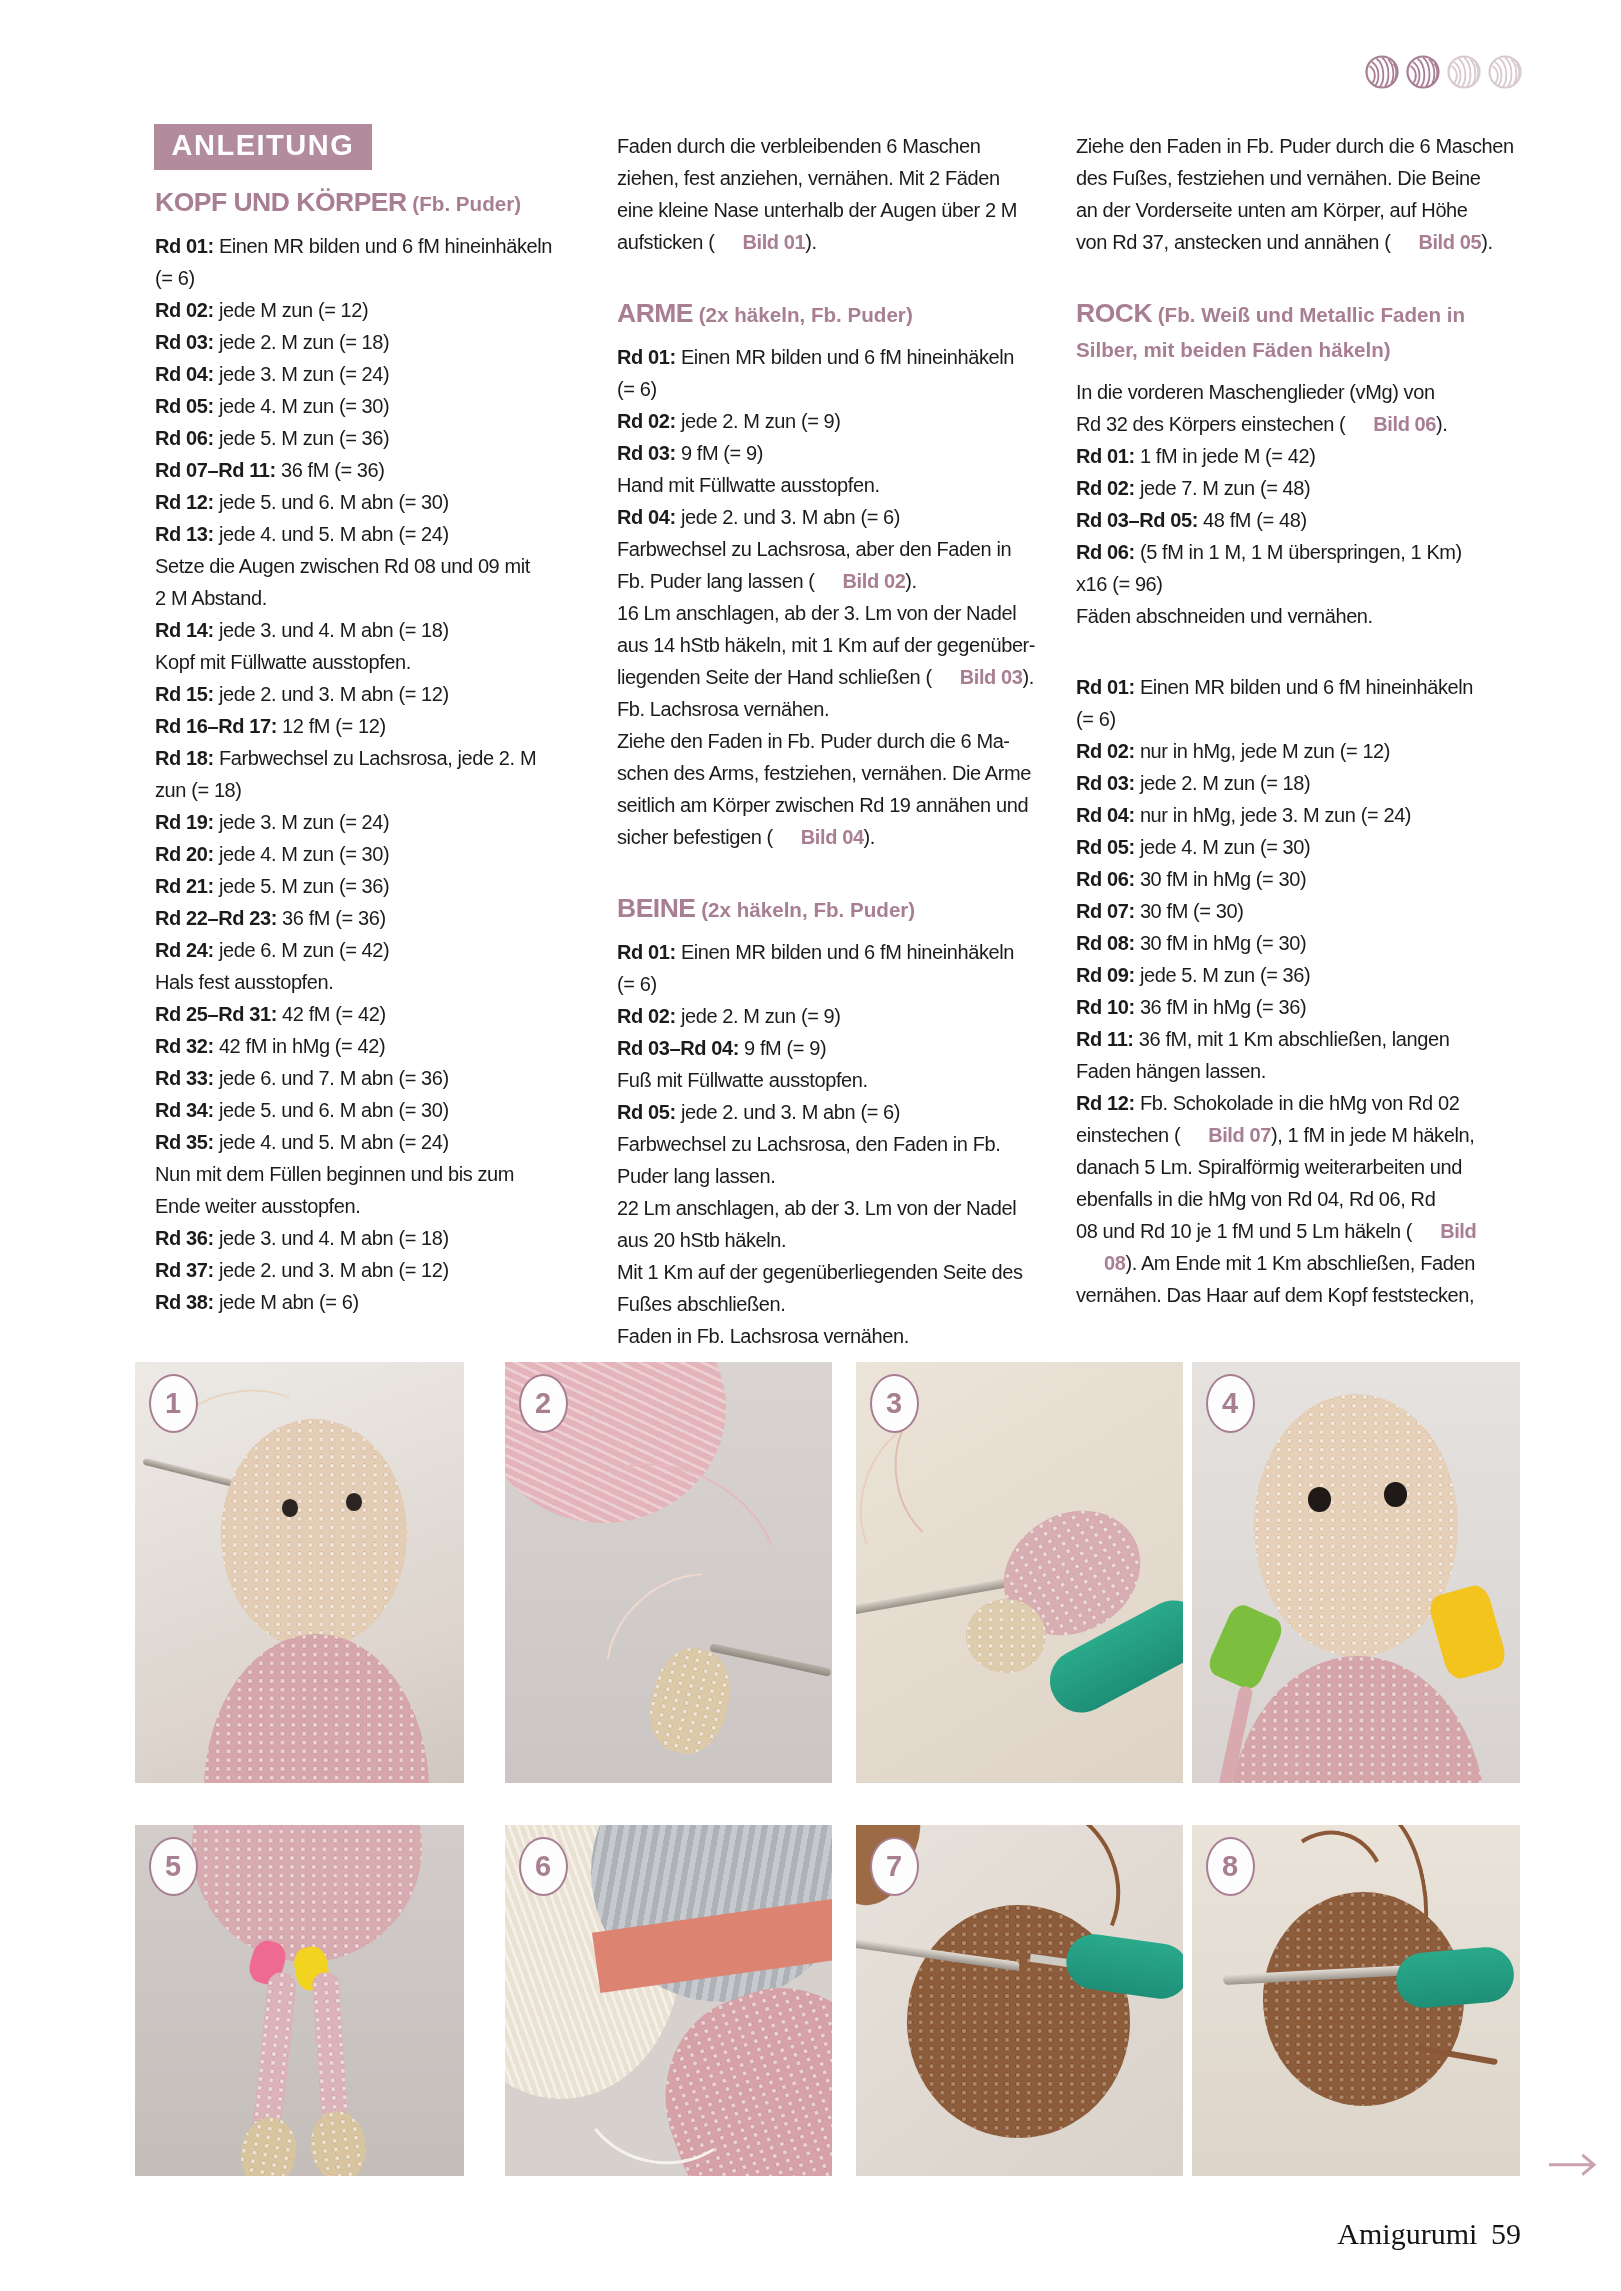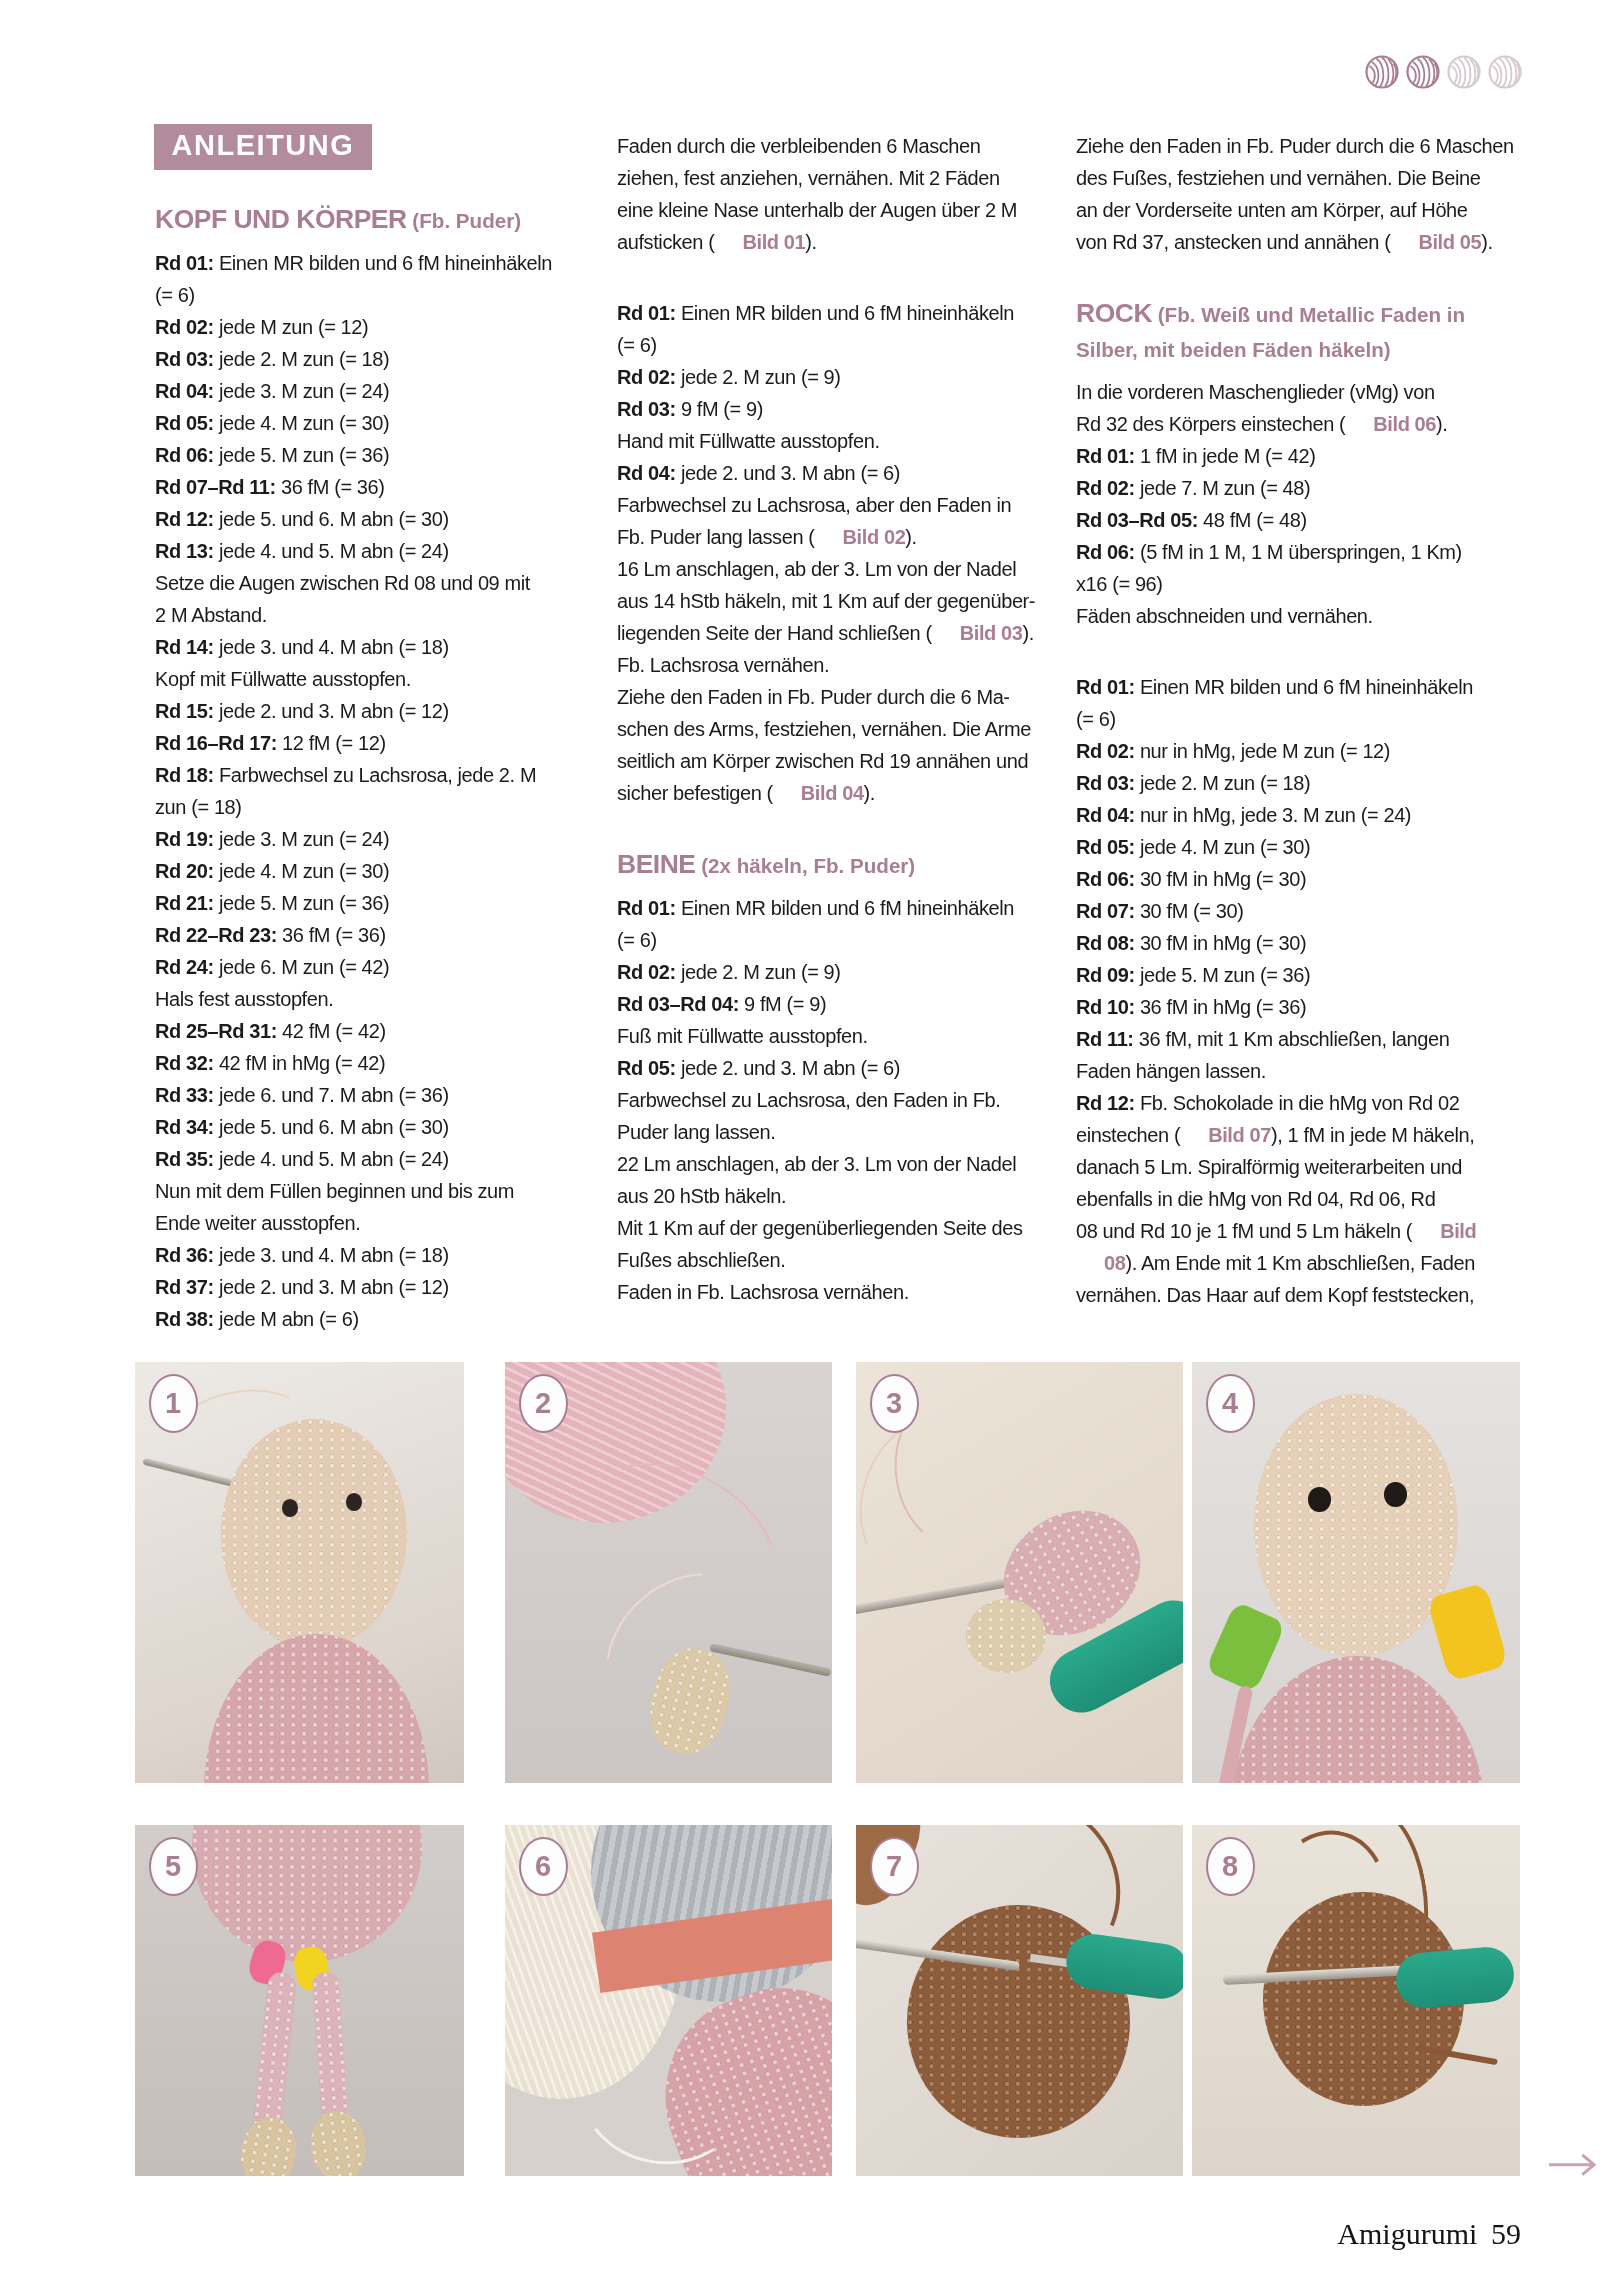--- a/index.html
+++ b/index.html
@@ -11,21 +11,21 @@
   .yarn-icon{width:36px;height:36px;}
   .yarn-filled{color:#a87e92;}
   .yarn-empty{color:#d8c9d1;}
 
   
   .anleitung-box{position:absolute;left:154px;top:124px;background:#b28c9d;color:#ffffff;
                  font-weight:bold;font-size:29px;letter-spacing:1.5px;padding:4.9px 17.6px 7.8px;}
 
   
   .column{position:absolute;width:439px;}
-  .col1{left:155px;top:203px;}
+  .col1{left:155px;top:186px;}
   .col2{left:617px;top:130px;}
   .col3{left:1076px;top:130px;}
   .line{font-size:20px;line-height:32px;letter-spacing:-0.4px;color:#1b1b1b;white-space:nowrap;}
   .seg-t{font-weight:normal;}
   .seg-b{font-weight:bold;}
   .seg-m{font-weight:bold;color:#a87e92;margin-left:28px;}
   .gap{height:39px;}
   .sec-heading{line-height:33px;color:#a87e92;margin-bottom:7.8px;white-space:normal;}
   .sec-title{font-size:26.5px;font-weight:bold;letter-spacing:-0.5px;}
   .sec-sub{font-size:20.6px;font-weight:bold;}
@@ -209,20 +209,21 @@
       <div class="line"><span class="seg-b">Rd 36:</span><span class="seg-t"> jede 3. und 4. M abn (= 18)</span></div>
       <div class="line"><span class="seg-b">Rd 37:</span><span class="seg-t"> jede 2. und 3. M abn (= 12)</span></div>
       <div class="line"><span class="seg-b">Rd 38:</span><span class="seg-t"> jede M abn (= 6)</span></div>
     </div>
   <div class="column col2">
       <div class="line"><span class="seg-t">Faden durch die verbleibenden 6 Maschen</span></div>
       <div class="line"><span class="seg-t">ziehen, fest anziehen, vernähen. Mit 2 Fäden</span></div>
       <div class="line"><span class="seg-t">eine kleine Nase unterhalb der Augen über 2 M</span></div>
       <div class="line"><span class="seg-t">aufsticken (</span><span class="seg-m">Bild 01</span><span class="seg-t">).</span></div>
       <div class="gap"></div>
+      <div class="sec-heading"><span class="sec-title">ARME</span><span class="sec-sub"> (2x häkeln, Fb. Puder)</span></div>
       <div class="line"><span class="seg-b">Rd 01:</span><span class="seg-t"> Einen MR bilden und 6 fM hineinhäkeln</span></div>
       <div class="line"><span class="seg-t">(= 6)</span></div>
       <div class="line"><span class="seg-b">Rd 02:</span><span class="seg-t"> jede 2. M zun (= 9)</span></div>
       <div class="line"><span class="seg-b">Rd 03:</span><span class="seg-t"> 9 fM (= 9)</span></div>
       <div class="line"><span class="seg-t">Hand mit Füllwatte ausstopfen.</span></div>
       <div class="line"><span class="seg-b">Rd 04:</span><span class="seg-t"> jede 2. und 3. M abn (= 6)</span></div>
       <div class="line"><span class="seg-t">Farbwechsel zu Lachsrosa, aber den Faden in</span></div>
       <div class="line"><span class="seg-t">Fb. Puder lang lassen (</span><span class="seg-m">Bild 02</span><span class="seg-t">).</span></div>
       <div class="line"><span class="seg-t">16 Lm anschlagen, ab der 3. Lm von der Nadel</span></div>
       <div class="line"><span class="seg-t">aus 14 hStb häkeln, mit 1 Km auf der gegenüber-</span></div>

